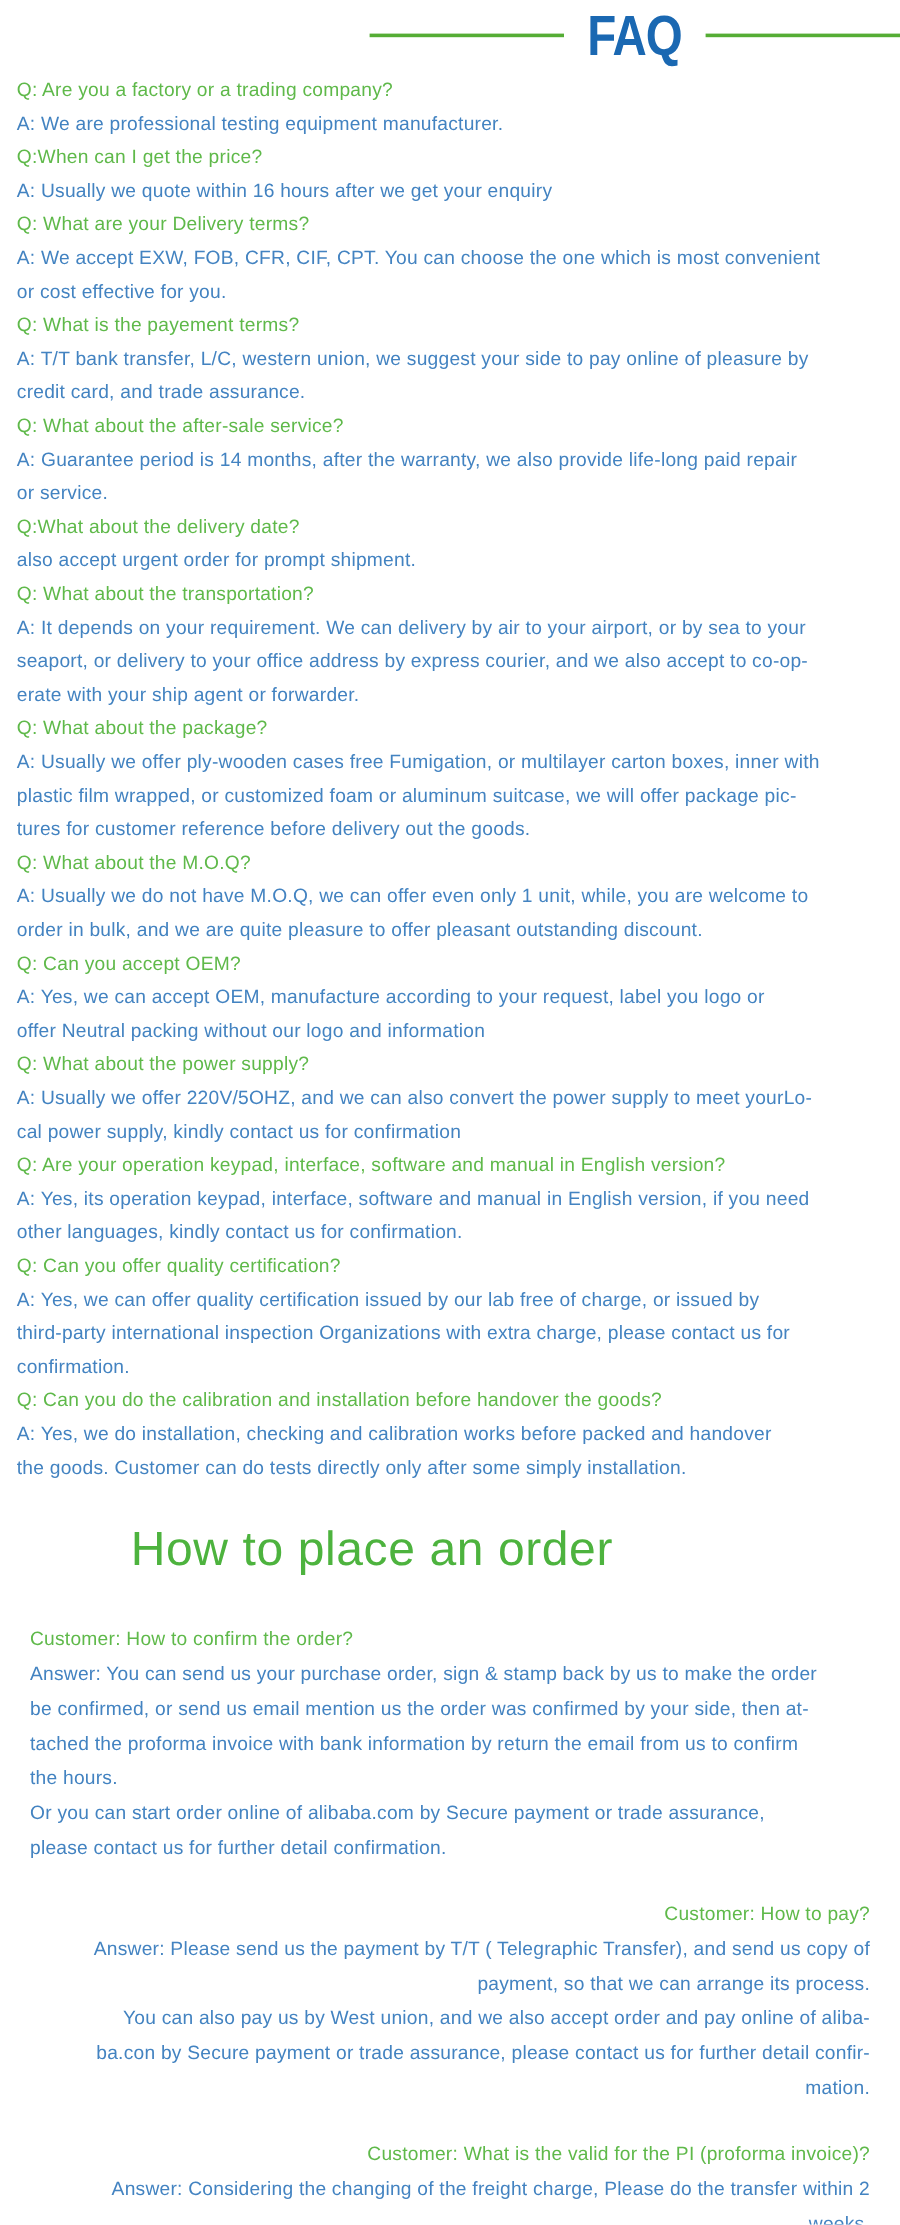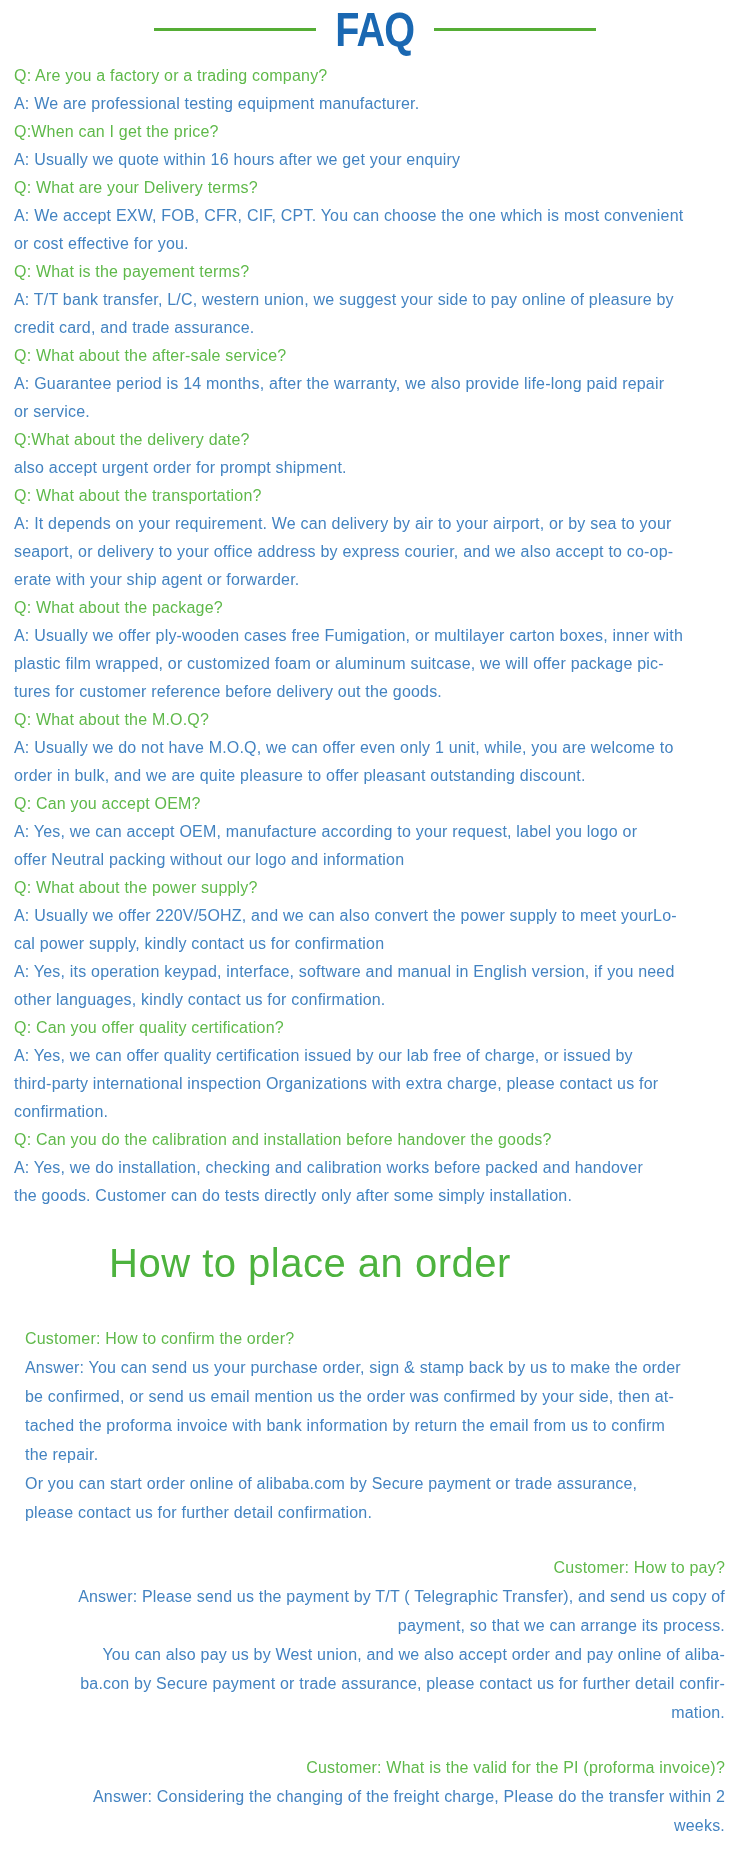--- a/index.html
+++ b/index.html
@@ -18,21 +18,21 @@
     height: 1854px;
     margin: 0 auto;
     background: var(--background);
     overflow: hidden;
     font-family: "Liberation Sans", sans-serif;
   }
   
   .title-row {
     display: flex;
     align-items: center;
-    justify-content: center;
+    justify-content: flex-end;
     gap: 14px;
     height: 54px;
     padding-top: 4px;
   }
   .title-line {
     width: 162px;
     height: 3px;
     background: var(--divider-green);
   }
   .faq-title {
@@ -105,41 +105,42 @@
         <div class="line a">tures for customer reference before delivery out the goods.</div>
         <div class="line q">Q: What about the M.O.Q?</div>
         <div class="line a">A: Usually we do not have M.O.Q, we can offer even only 1 unit, while, you are welcome to</div>
         <div class="line a">order in bulk, and we are quite pleasure to offer pleasant outstanding discount.</div>
         <div class="line q">Q: Can you accept OEM?</div>
         <div class="line a">A: Yes, we can accept OEM, manufacture according to your request, label you logo or</div>
         <div class="line a">offer Neutral packing without our logo and information</div>
         <div class="line q">Q: What about the power supply?</div>
         <div class="line a">A: Usually we offer 220V/5OHZ, and we can also convert the power supply to meet yourLo-</div>
         <div class="line a">cal power supply, kindly contact us for confirmation</div>
+        <div class="line q">Q: Are your operation keypad, interface, software and manual in English version?</div>
         <div class="line a">A: Yes, its operation keypad, interface, software and manual in English version, if you need</div>
         <div class="line a">other languages, kindly contact us for confirmation.</div>
         <div class="line q">Q: Can you offer quality certification?</div>
         <div class="line a">A: Yes, we can offer quality certification issued by our lab free of charge, or issued by</div>
         <div class="line a">third-party international inspection Organizations with extra charge, please contact us for</div>
         <div class="line a">confirmation.</div>
         <div class="line q">Q: Can you do the calibration and installation before handover the goods?</div>
         <div class="line a">A: Yes, we do installation, checking and calibration works before packed and handover</div>
         <div class="line a">the goods. Customer can do tests directly only after some simply installation.</div>
       </div>
   </section>
 
   <section>
     <h2 class="order-heading">How to place an order</h2>
     <div class="order-list">
         <div class="order-block">
           <div class="line q">Customer: How to confirm the order?</div>
           <div class="line a">Answer: You can send us your purchase order, sign &amp; stamp back by us to make the order</div>
           <div class="line a">be confirmed, or send us email mention us the order was confirmed by your side, then at-</div>
           <div class="line a">tached the proforma invoice with bank information by return the email from us to confirm</div>
-          <div class="line a">the repair.</div>
+          <div class="line a">the hours.</div>
           <div class="line a">Or you can start order online of alibaba.com by Secure payment or trade assurance,</div>
           <div class="line a">please contact us for further detail confirmation.</div>
         </div>
         <div class="order-block">
           <div class="line q">Customer: How to pay?</div>
           <div class="line a">Answer: Please send us the payment by T/T ( Telegraphic Transfer), and send us copy of</div>
           <div class="line a">payment, so that we can arrange its process.</div>
           <div class="line a">You can also pay us by West union, and we also accept order and pay online of aliba-</div>
           <div class="line a">ba.con by Secure payment or trade assurance, please contact us for further detail confir-</div>
           <div class="line a">mation.</div>

